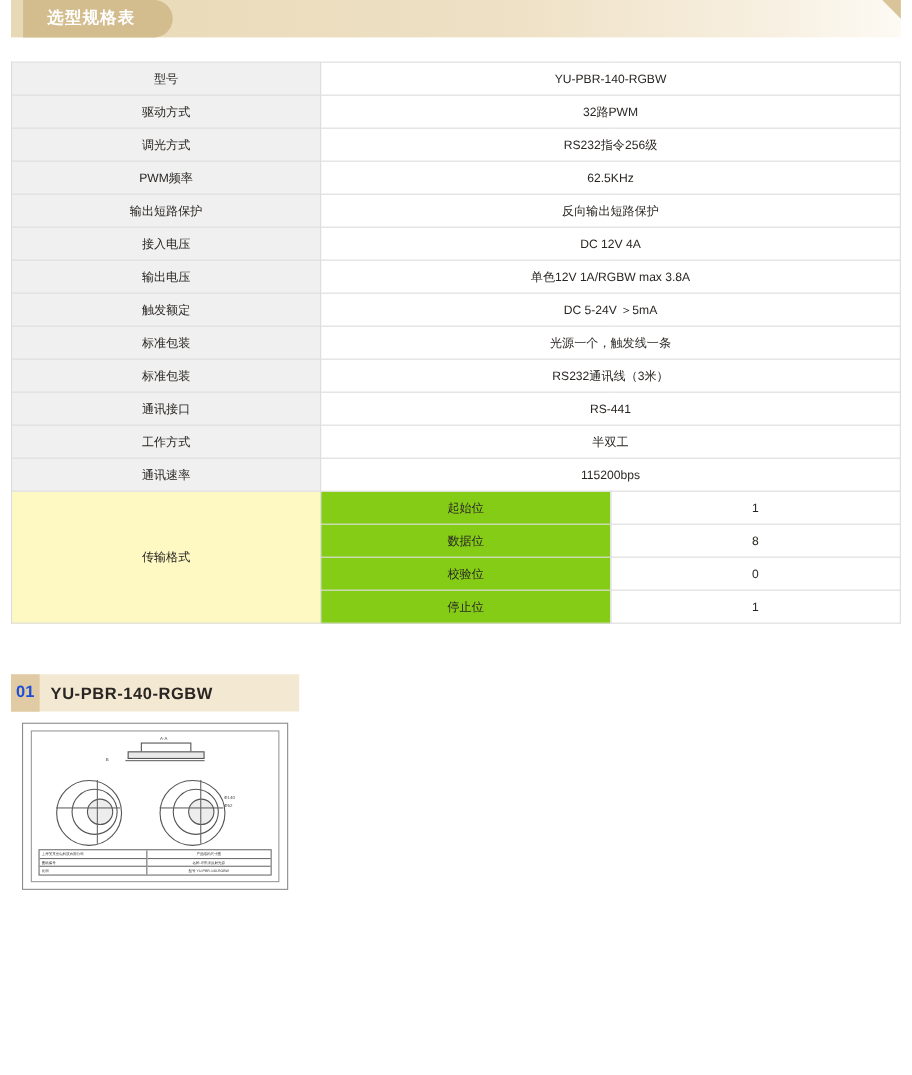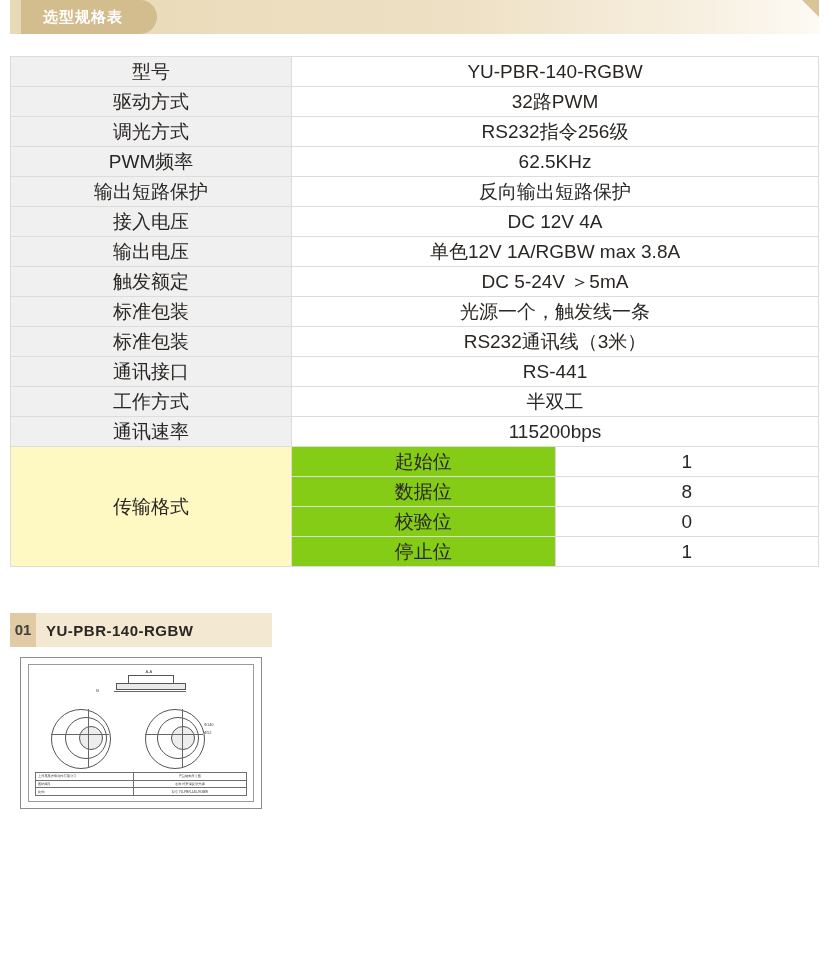--- a/index.html
+++ b/index.html
@@ -61,21 +61,21 @@
     margin: 22px 10px 0 10px;
   }
   table.spec {
     border-collapse: collapse;
     width: 100%;
     table-layout: fixed;
   }
   table.spec td {
     border: 1px solid #dcdcdc;
     height: 29px;
-    font-size: 19px;
+    font-size: 11px;
     text-align: center;
     vertical-align: middle;
     color: #2a2623;
     padding: 0 4px;
   }
   td.label {
     background: #f0f0f0;
     width: 272px;
     font-weight: normal;
   }
@@ -103,21 +103,21 @@
   }
   .dim-card-head {
     display: flex;
     align-items: center;
     background: #f3e8d2;
     height: 34px;
   }
   .dim-index {
     width: 26px;
     text-align: center;
-    color: #404040;
+    color: #1d4ed8;
     background: #e0cba4;
     font-size: 15px;
     font-weight: bold;
     line-height: 34px;
     height: 34px;
   }
   .dim-title {
     font-size: 15px;
     font-weight: bold;
     color: #2a2623;

